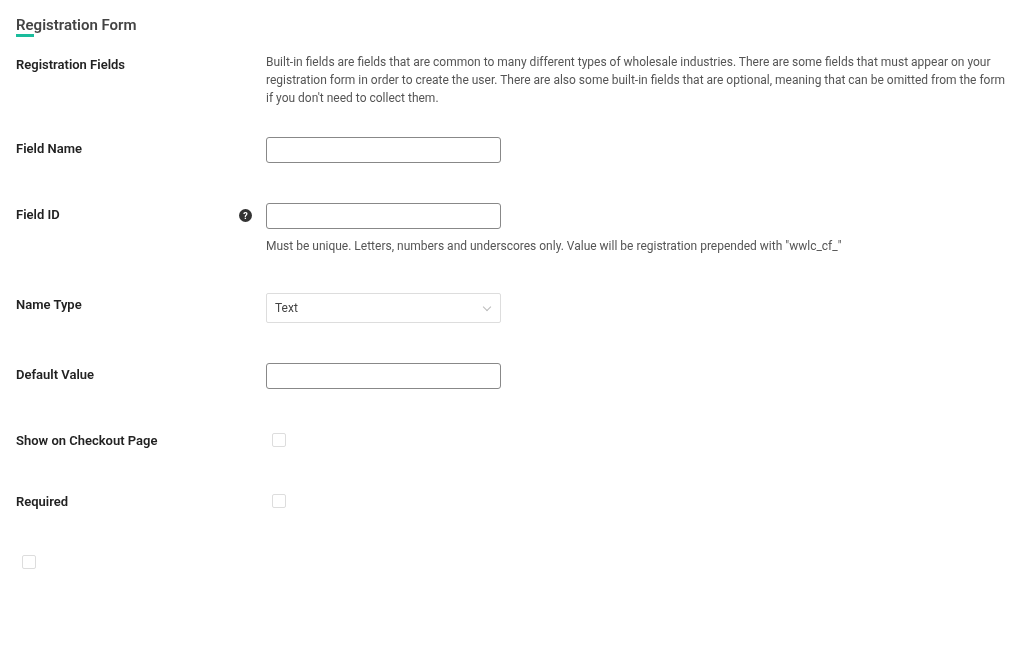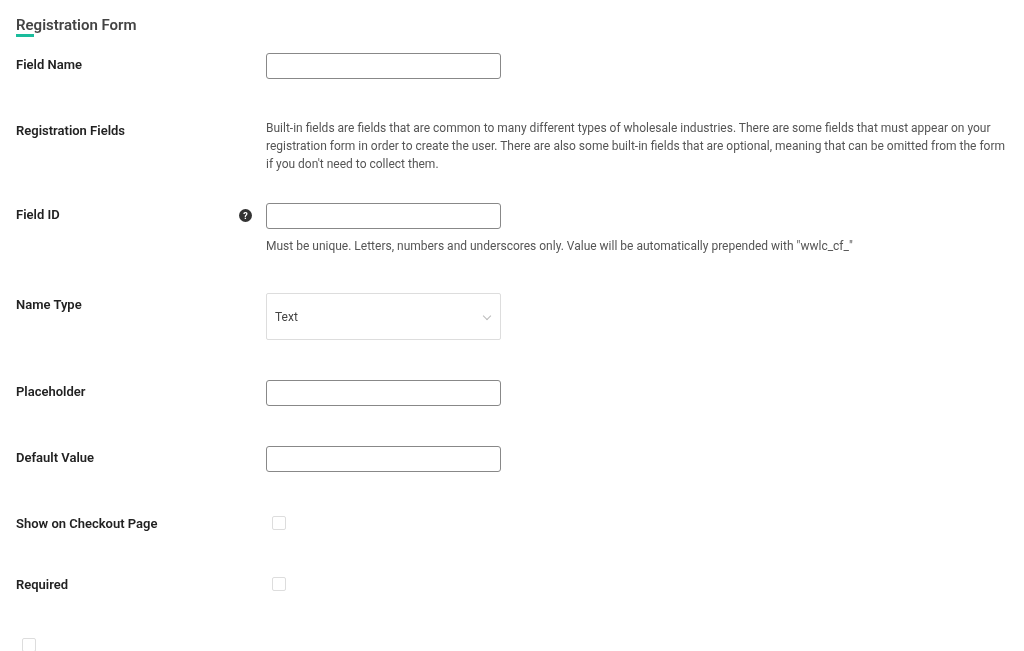--- a/index.html
+++ b/index.html
@@ -78,21 +78,21 @@
       width: 235px;
       height: 26px;
       border: 1px solid #888;
       border-radius: 3px;
       padding: 2px 6px;
       font-size: 13px;
       background: #fff;
     }
     .select-wrapper {
       width: 235px;
-      height: 47px;
+      height: 30px;
       border: 1px solid #ddd;
       border-radius: 2px;
       display: flex;
       align-items: center;
       justify-content: space-between;
       padding: 0 8px;
       cursor: pointer;
       background: #fff;
       font-size: 12px;
       color: #444;
@@ -129,61 +129,55 @@
       padding-top: 4px;
     }
   </style>
 </head>
 <body>
 
 <div class="container">
   <div class="page-title">Registration Form</div>
   <div class="accent-underline"></div>
 
-  <div class="row">
-    <div class="label-col">Field Name</div>
-    <div class="field-col">
-      <input type="text" class="text-input" value="" style="">
-    </div>
-  </div>
-
   <div class="row header-row">
     <div class="label-col">Registration Fields</div>
     <div class="field-col">
       <div class="description">Built-in fields are fields that are common to many different types of wholesale industries. There are some fields that must appear on your registration form in order to create the user. There are also some built-in fields that are optional, meaning that can be omitted from the form if you don't need to collect them.</div>
+    </div>
+  </div>
+
+  <div class="row">
+    <div class="label-col">Field Name</div>
+    <div class="field-col">
+      <input type="text" class="text-input" value="" style="">
     </div>
   </div>
 
   <div class="row">
     <div class="label-col">
       <span>Field ID</span>
       <span class="help-icon">?</span>
     </div>
     <div class="field-col">
       <input type="text" class="text-input" value="" style="">
-      <div class="helper-text">Must be unique. Letters, numbers and underscores only. Value will be automatically prepended with "wwlc_cf_"</div>
+      <div class="helper-text">Must be unique. Letters, numbers and underscores only. Value will be registration prepended with "wwlc_cf_"</div>
     </div>
   </div>
 
   <div class="row">
     <div class="label-col">Name Type</div>
     <div class="field-col">
       <div class="select-wrapper">
         <span>Text</span>
         <span class="chevron-down"></span>
       </div>
     </div>
   </div>
 
-  <div class="row">
-    <div class="label-col">Placeholder</div>
-    <div class="field-col">
-      <input type="text" class="text-input" value="" style="">
-    </div>
-  </div>
 
   <div class="row">
     <div class="label-col">Default Value</div>
     <div class="field-col">
       <input type="text" class="text-input" value="" style="">
     </div>
   </div>
 
   <div class="row checkbox-row">
     <div class="label-col">Show on Checkout Page</div>

